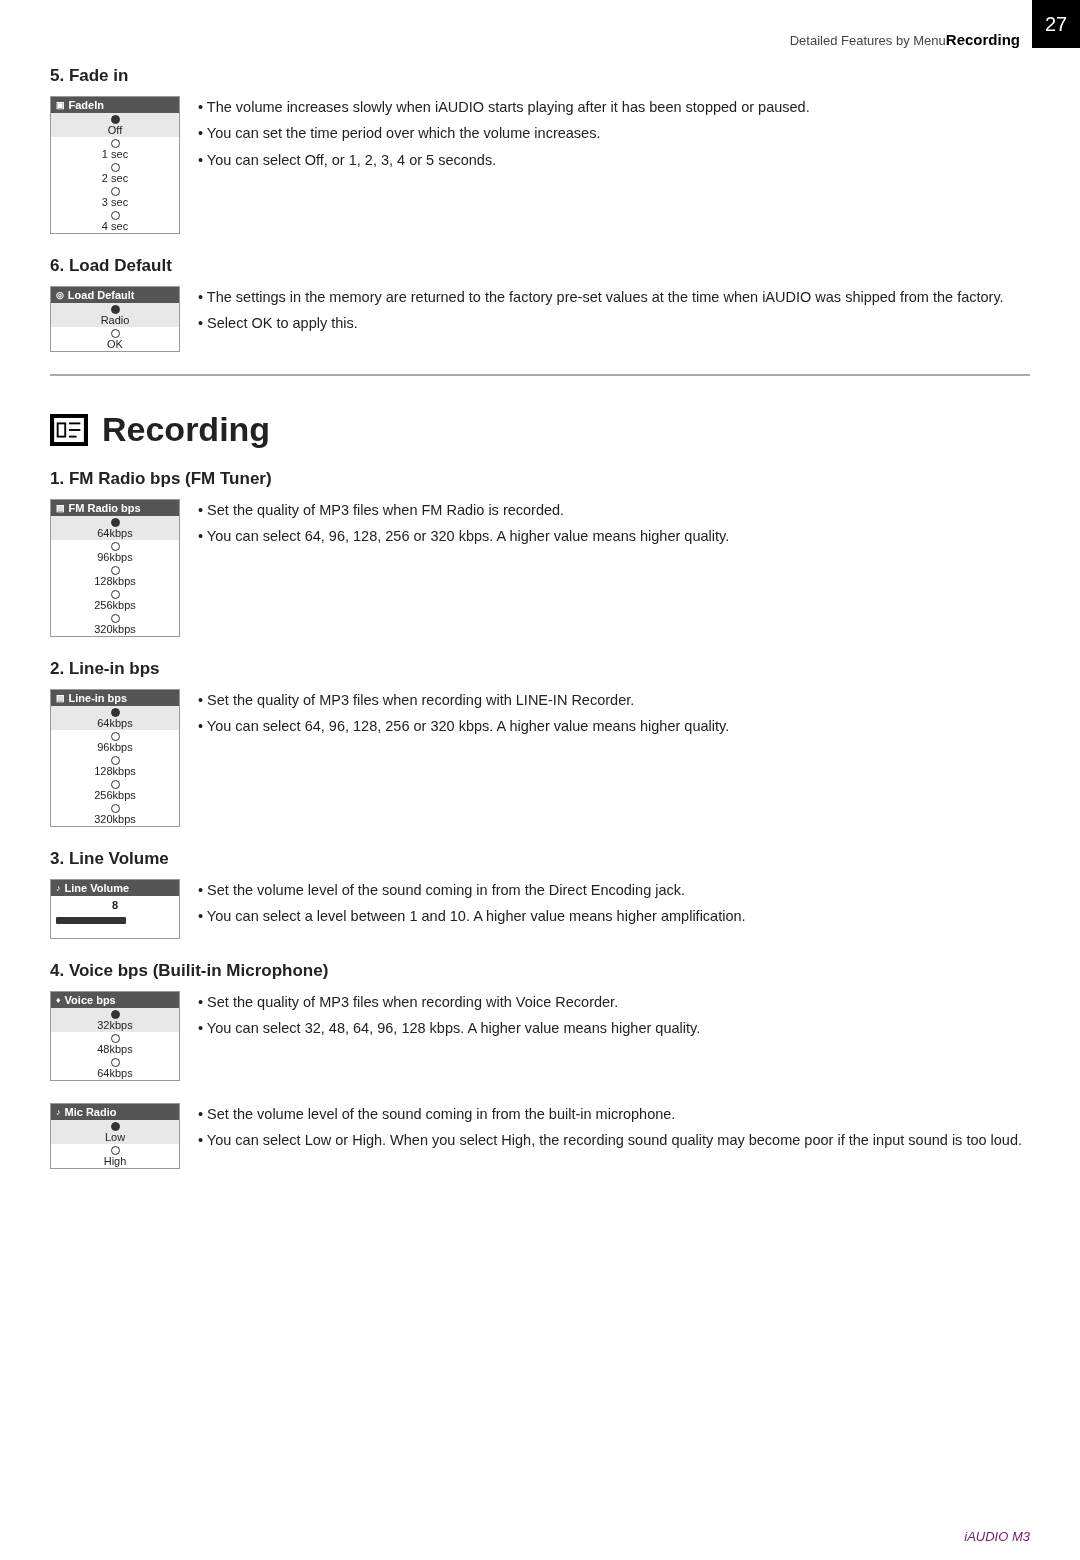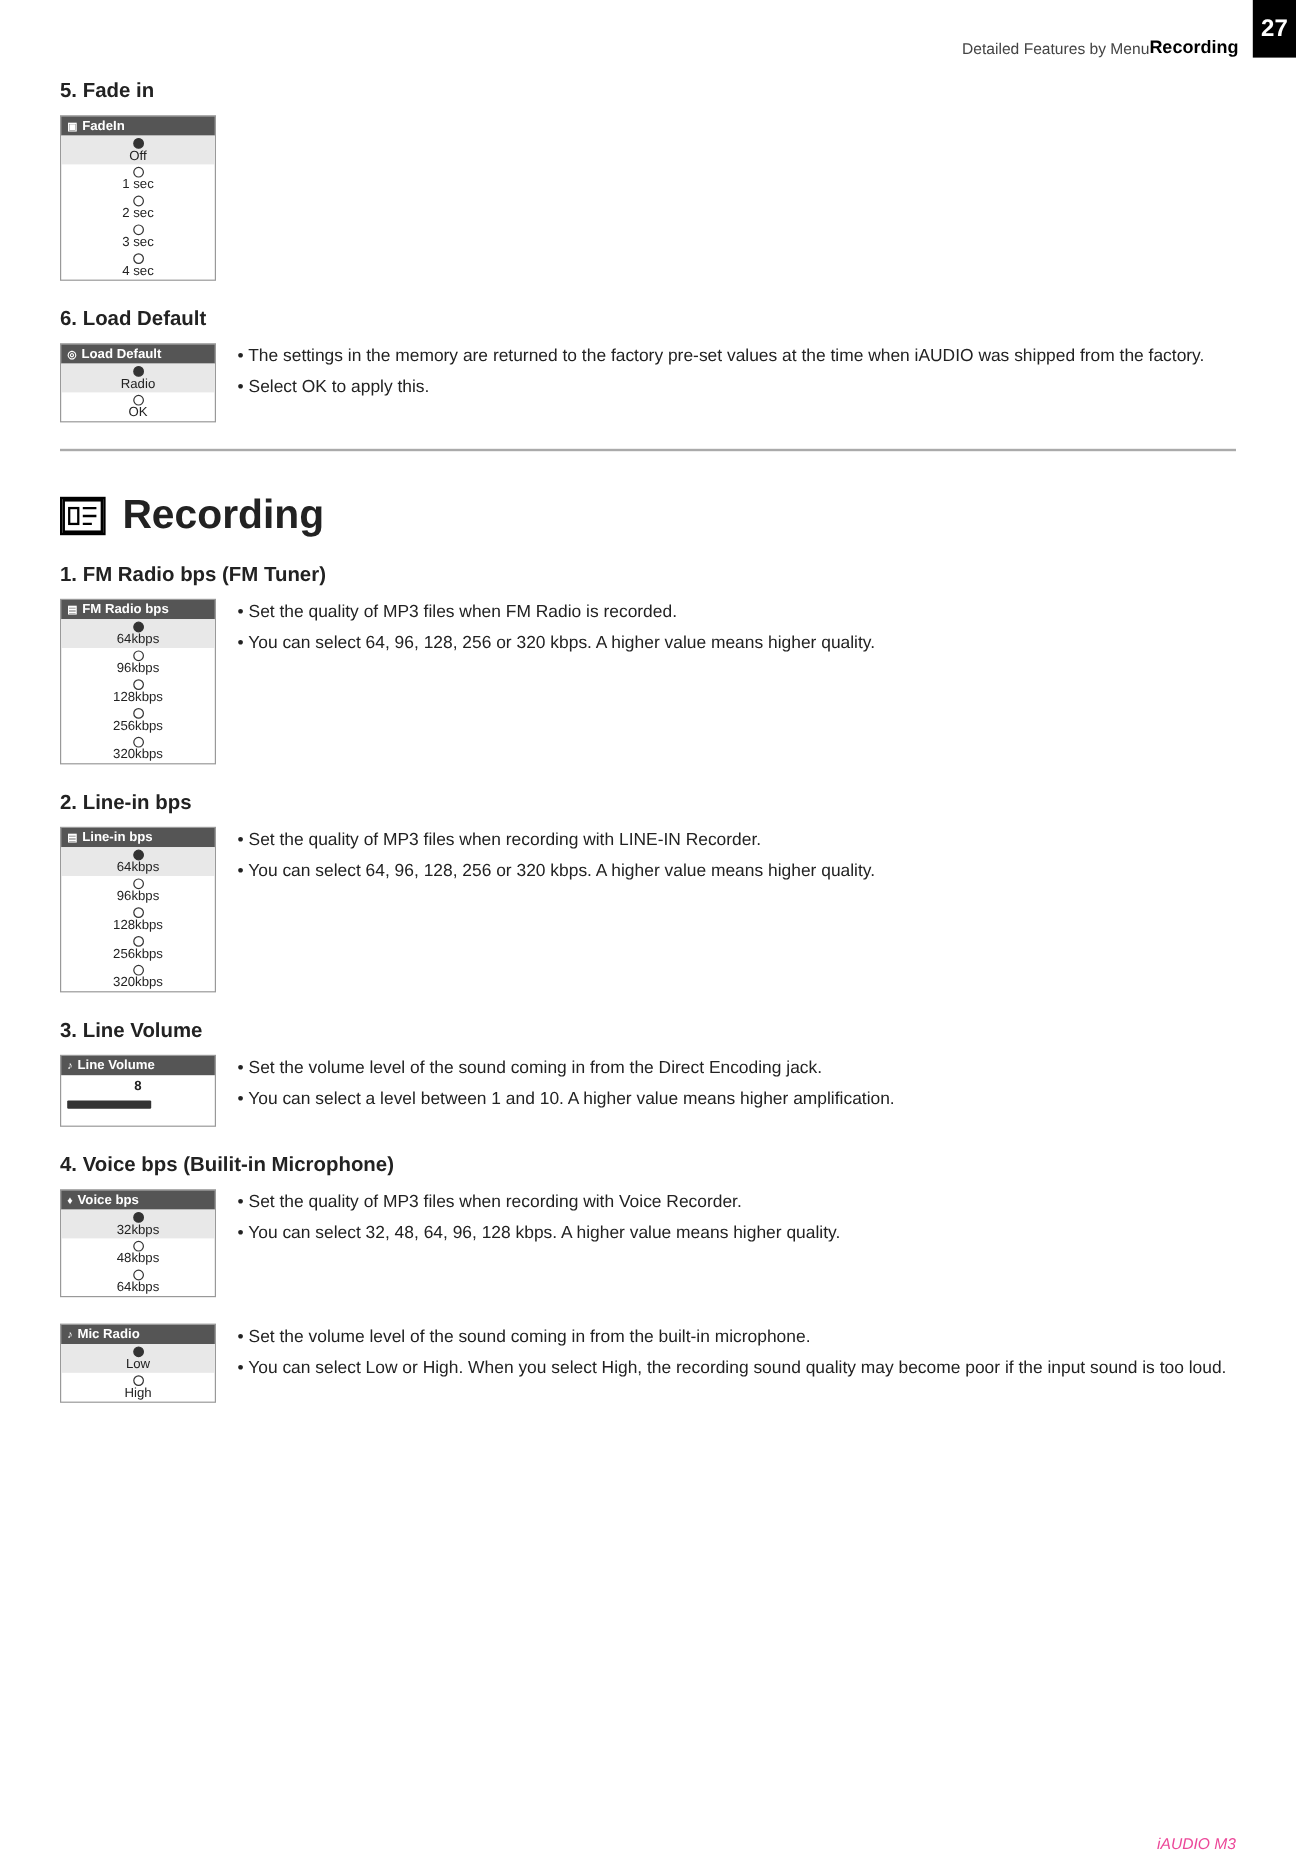--- a/index.html
+++ b/index.html
@@ -33,22 +33,22 @@
     }
     .header-text .section-title {
       font-weight: bold;
       font-size: 15px;
       color: #000;
     }
     .header-number {
       background: #000;
       color: #fff;
       font-size: 20px;
-      font-weight: bold;
-      width: 36px;
+      font-weight: normal;
+      width: 48px;
       display: flex;
       align-items: center;
       justify-content: center;
     }
 
     
     .content {
       position: absolute;
       top: 58px;
       left: 50px;
@@ -166,21 +166,21 @@
       margin: 3px 5px;
       border-radius: 1px;
     }
 
     
     .footer {
       position: absolute;
       bottom: 16px;
       right: 50px;
       font-size: 13px;
-      color: #ec4899;
+      color: #701a75;
       font-style: italic;
     }
   </style>
 </head>
 <body>
 
 <div class="header">
   <div class="header-text">
     <span>Detailed Features by Menu</span>
     <span class="section-title">Recording</span>
@@ -211,20 +211,27 @@
           <span>2 sec</span>
         </div>
         <div class="menu-item">
           <span class="radio-empty"></span>
           <span>3 sec</span>
         </div>
         <div class="menu-item">
           <span class="radio-empty"></span>
           <span>4 sec</span>
         </div>
+      </div>
+      <div class="desc">
+        <ul>
+          <li>The volume increases slowly when iAUDIO starts playing after it has been stopped or paused.</li>
+          <li>You can set the time period over which the volume increases.</li>
+          <li>You can select Off, or 1, 2, 3, 4 or 5 seconds.</li>
+        </ul>
       </div>
     </div>
   </div>
 
   <div>
     <div class="section-heading">6. Load Default</div>
     <div class="section-block">
       <div class="menu-box">
         <div class="menu-title">
           <span style="font-size:9px">◎</span>

